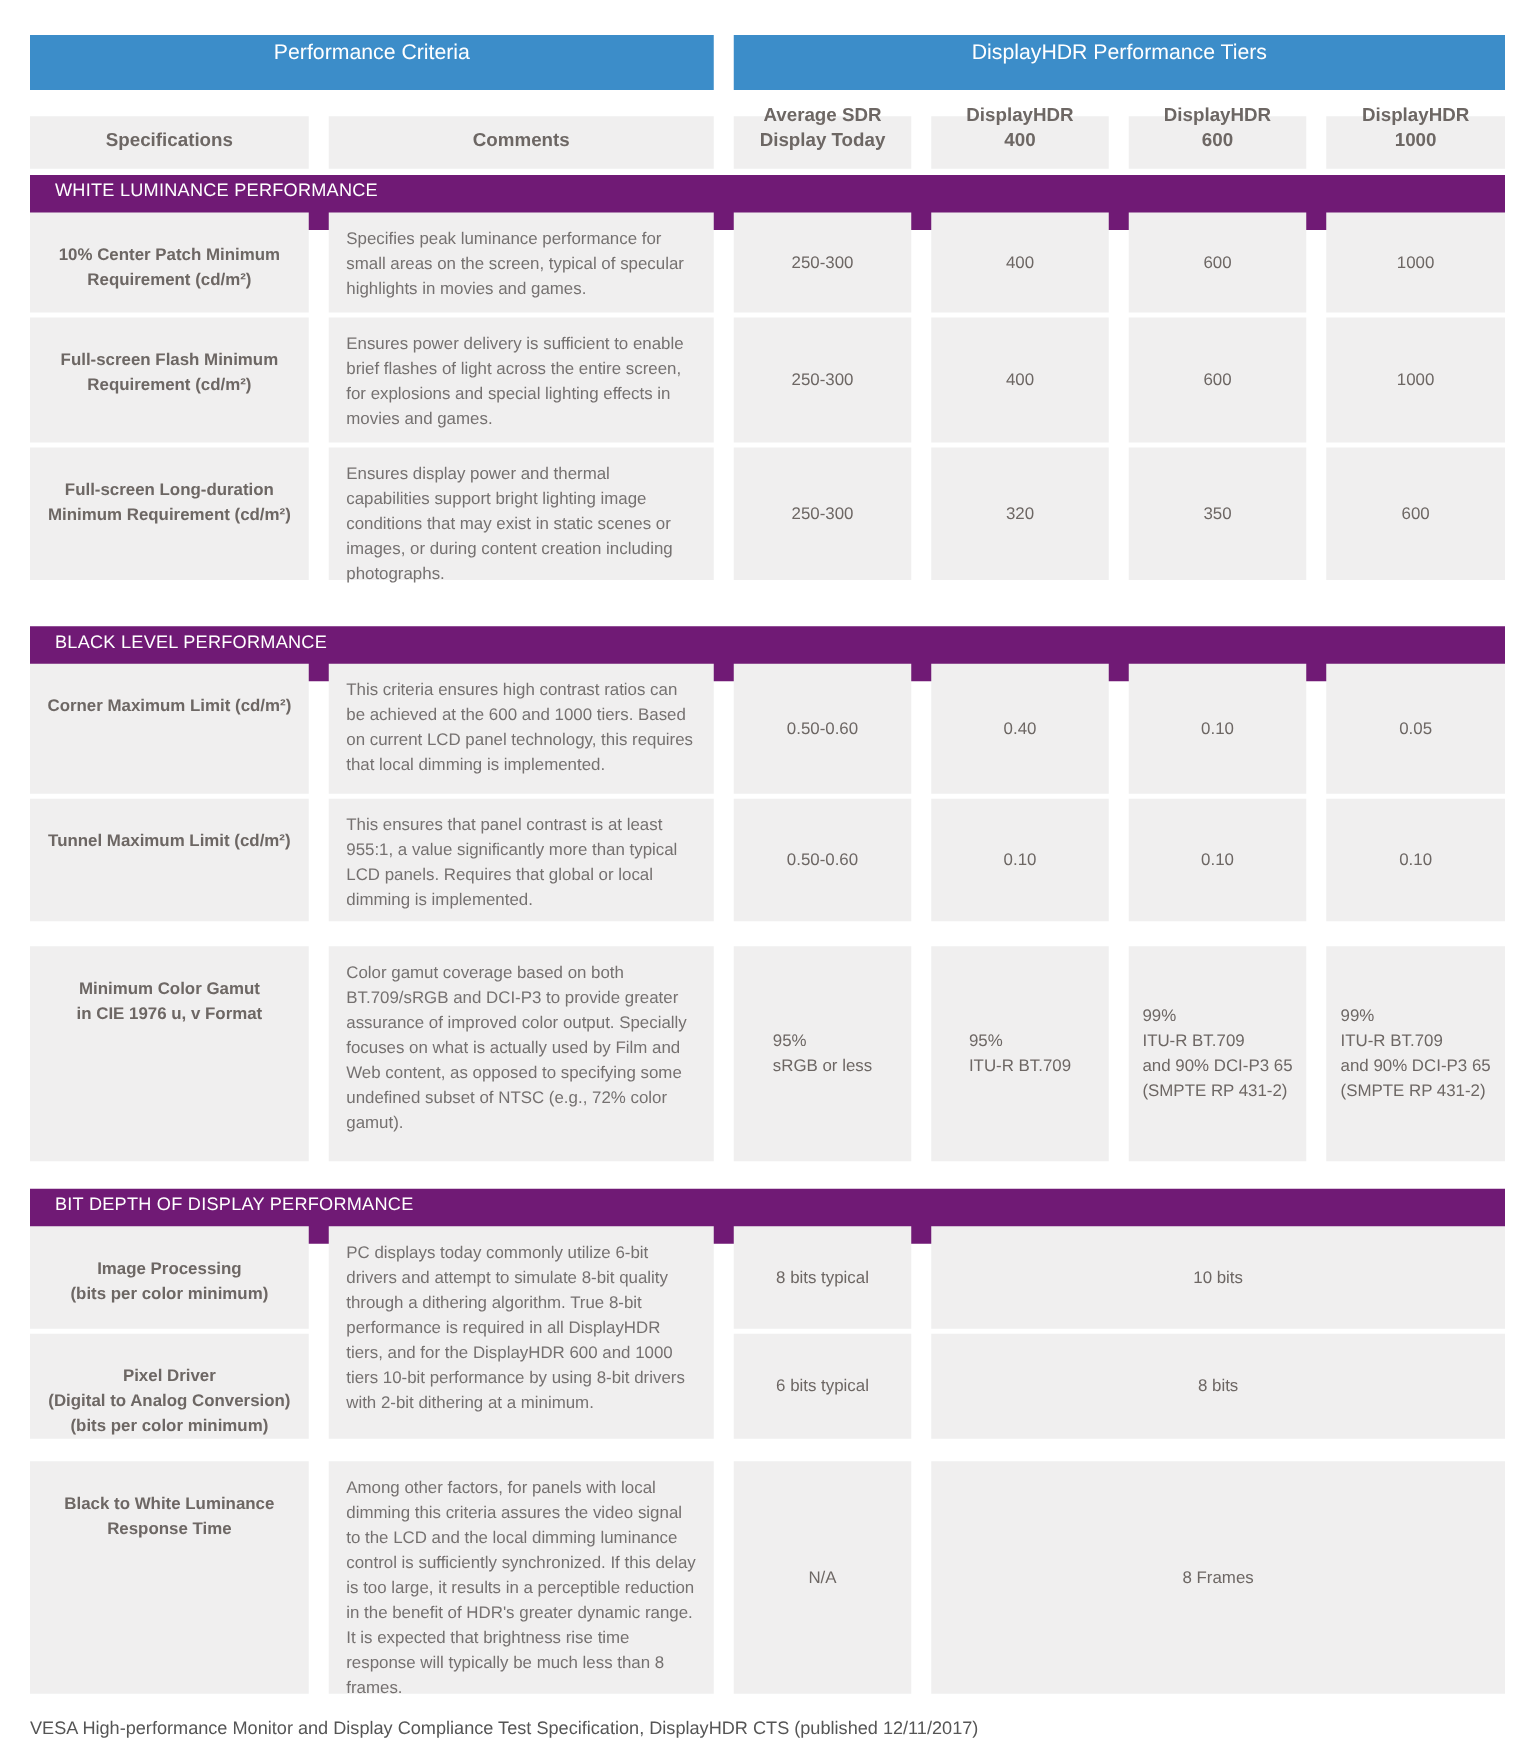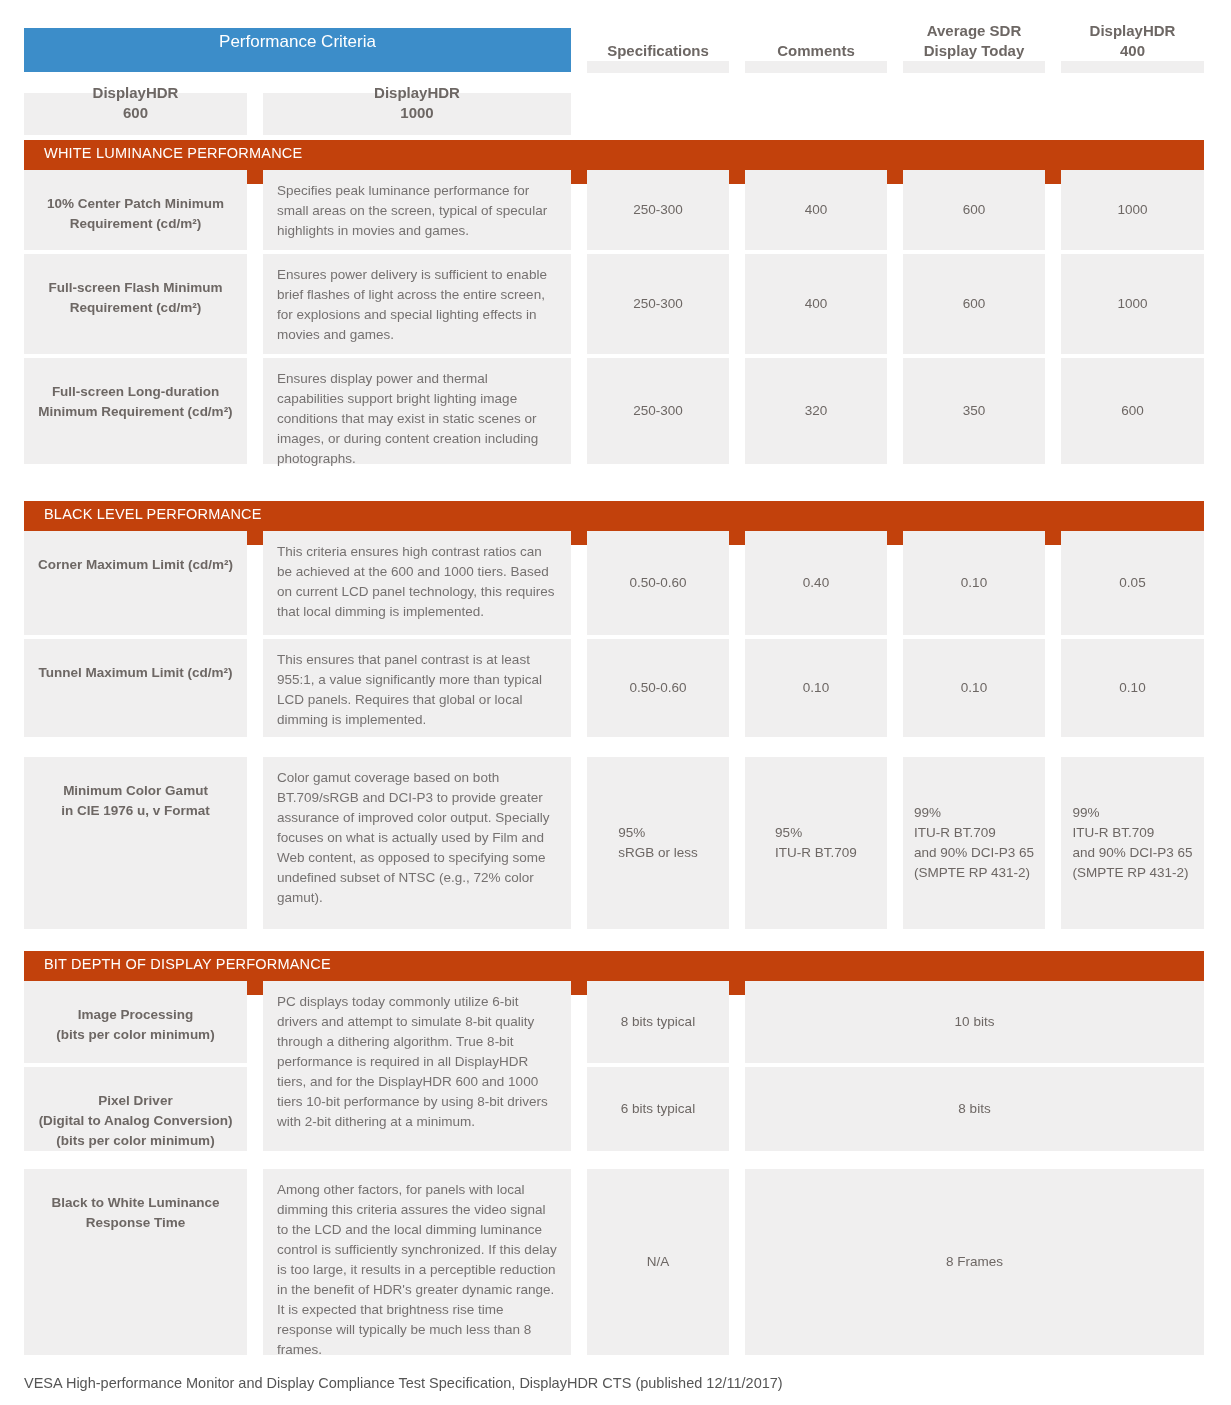--- a/index.html
+++ b/index.html
@@ -21,21 +21,21 @@
     background: #3c8dc9;
     color: #ffffff;
     font-size: 17px;
     line-height: 28px;
     height: 44px;
     text-align: center;
     font-weight: 400;
   }
   .section-bar {
     grid-column: 1 / -1;
-    background: #c2410c;
+    background: #701a75;
     color: #ffffff;
     font-size: 14.5px;
     line-height: 26px;
     height: 44px;
     padding-left: 20px;
     font-weight: 400;
     letter-spacing: 0.2px;
   }
   .cell { background: #f0efef; }
   .spec {
@@ -90,20 +90,21 @@
     color: #555555;
   }
 </style>
 </head>
 <body>
 
 <div class="page">
 
   <div class="grid header-grid">
     <div class="title-bar span-left">Performance Criteria</div>
+    <div class="title-bar span-right">DisplayHDR Performance Tiers</div>
     <div class="cell colhead">Specifications</div>
     <div class="cell colhead">Comments</div>
     <div class="cell colhead">Average SDR
 Display Today</div>
     <div class="cell colhead">DisplayHDR
 400</div>
     <div class="cell colhead">DisplayHDR
 600</div>
     <div class="cell colhead">DisplayHDR
 1000</div>

